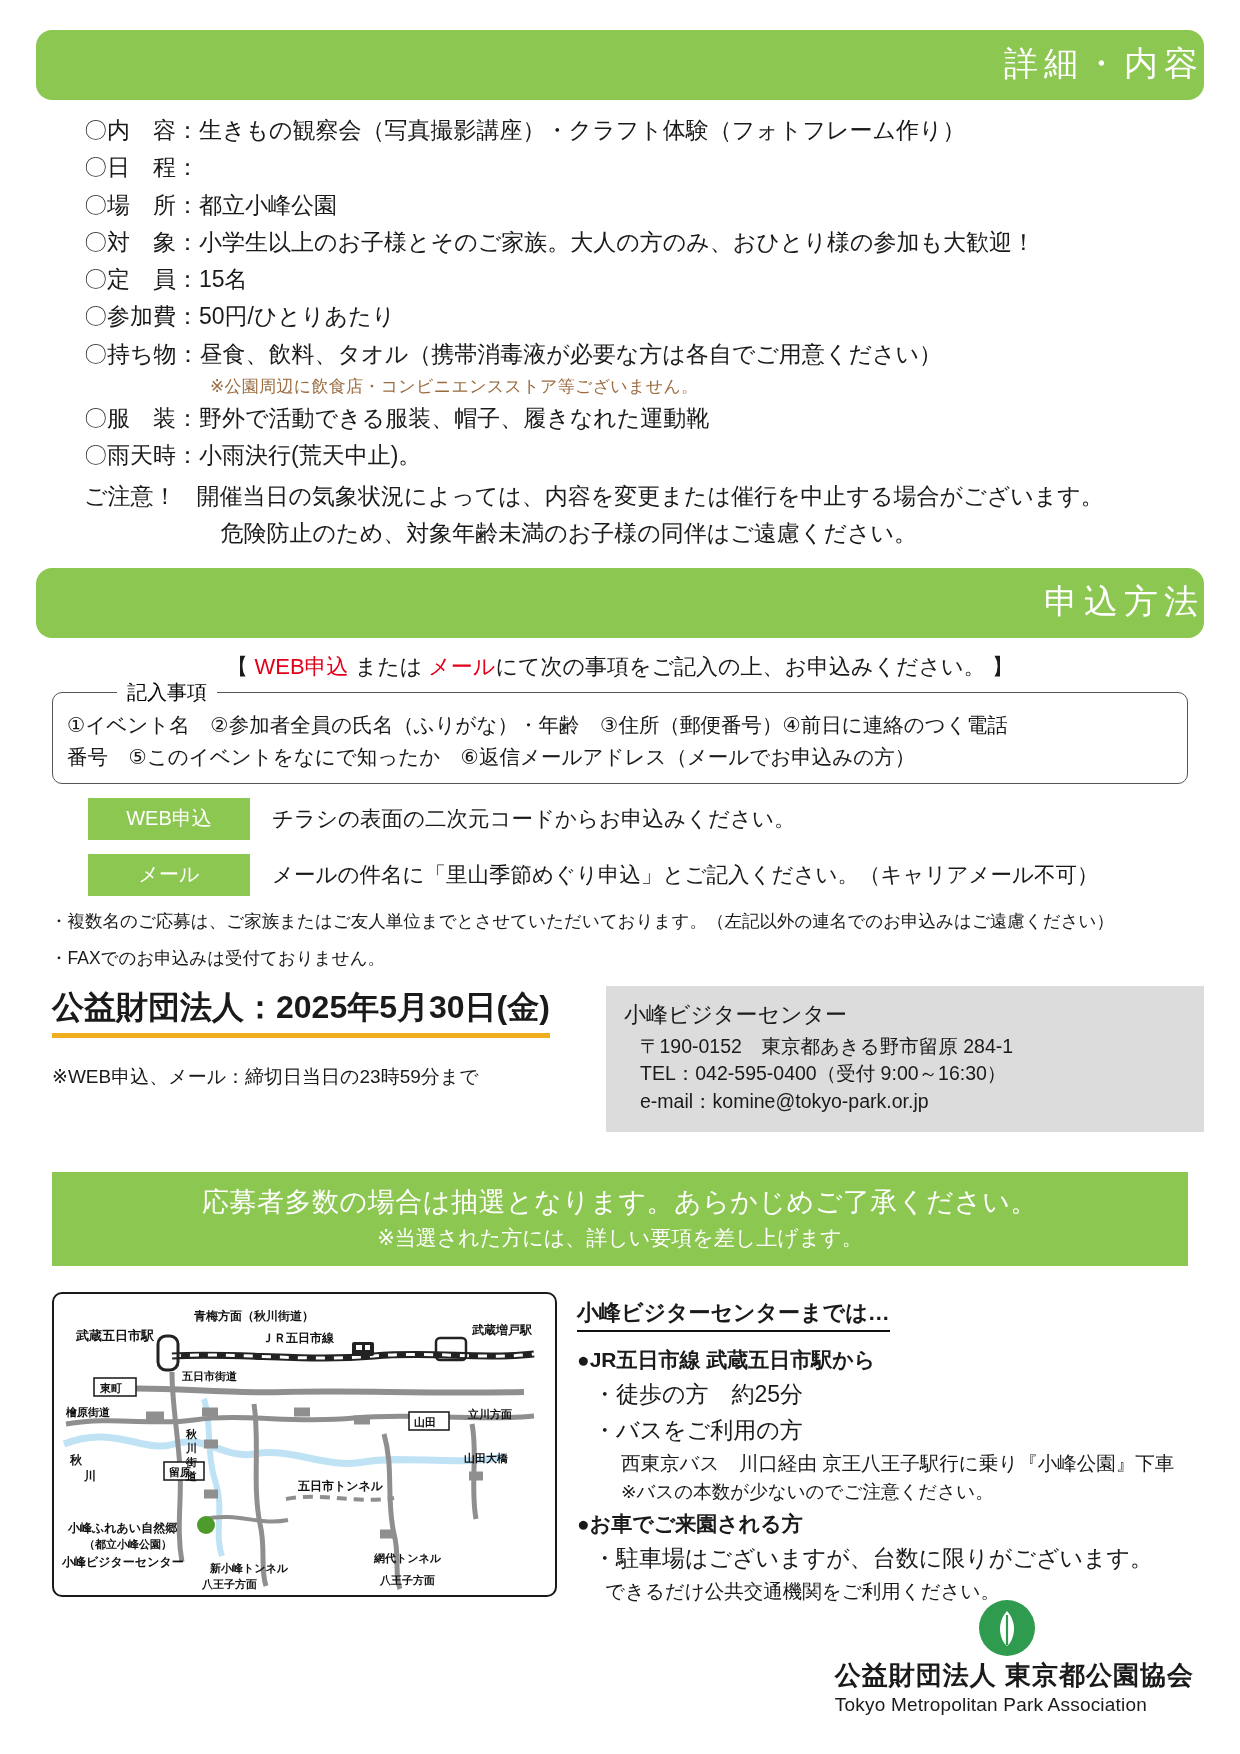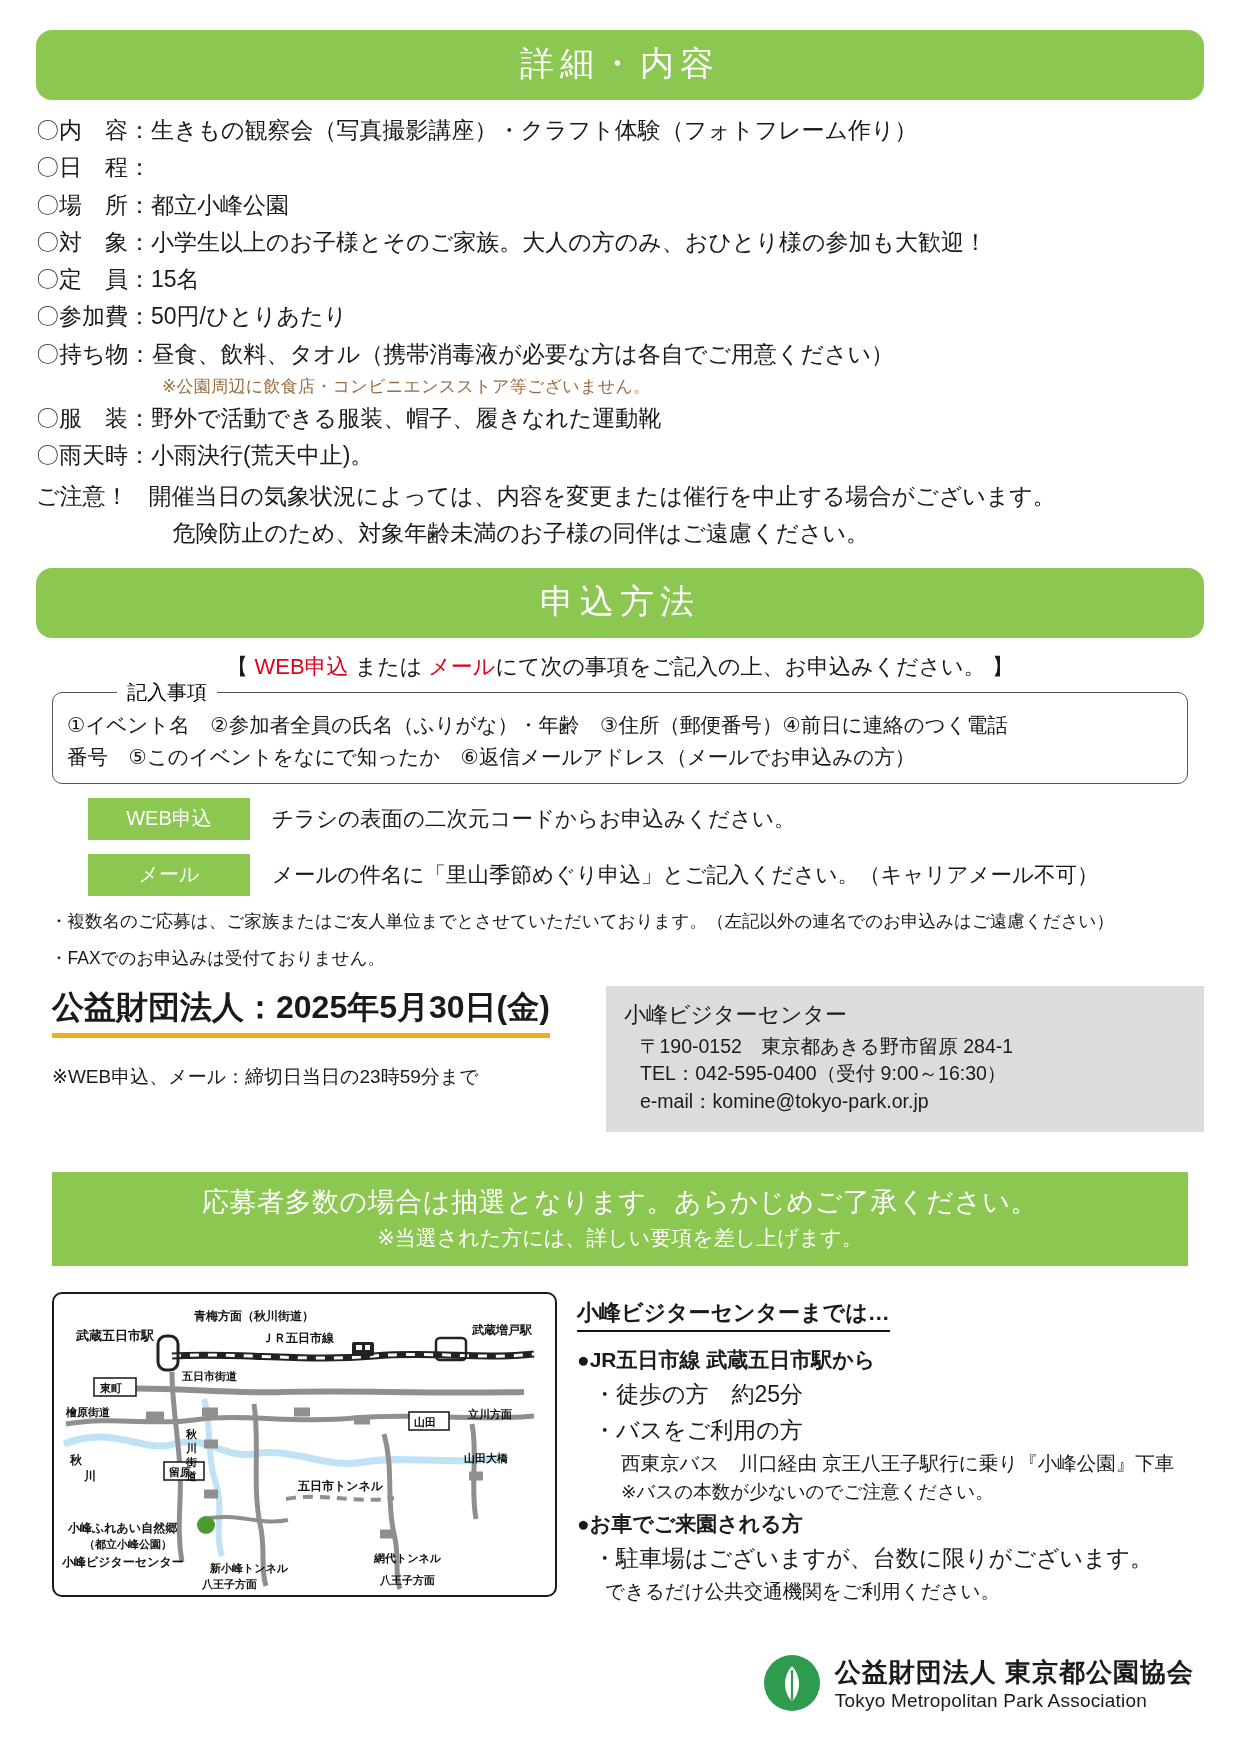--- a/index.html
+++ b/index.html
@@ -13,29 +13,29 @@
     position: relative;
     overflow: hidden;
   }
   .page { padding: 30px 36px 0 36px; }
 
   
   .green-bar {
     background: #8cc751;
     border-radius: 16px;
     color: #ffffff;
-    text-align: center;
+    text-align: right;
     font-size: 34px;
     letter-spacing: 6px;
     padding: 11px 0 13px 0;
     font-weight: 400;
   }
 
   
-  .detail-list { margin-top: 12px; }
+  .detail-list { margin-top: 12px; margin-left: 48px; }
   .d-row {
     display: flex;
     align-items: baseline;
     font-size: 23px;
     line-height: 1.62;
     white-space: nowrap;
   }
   .d-label { flex: 0 0 auto; }
   .d-val { flex: 0 0 auto; }
   .d-note {
@@ -186,20 +186,21 @@
   .a-sub { font-size: 19.5px; margin: 4px 0 0 44px; white-space: nowrap; }
   .a-note { font-size: 18.5px; margin: 2px 0 0 44px; white-space: nowrap; }
 
   
   .logo-wrap {
     position: absolute;
     right: 46px;
     bottom: 38px;
     display: flex;
     align-items: center;
+    flex-direction: column;
   }
   .logo-mark { margin-right: 14px; }
   .logo-jp { font-size: 26px; font-weight: 700; letter-spacing: 1px; line-height: 1.1; }
   .logo-en { font-size: 19px; letter-spacing: .2px; margin-top: 4px; }
 </style>
 </head>
 <body>
 
 <div class="page">
 

